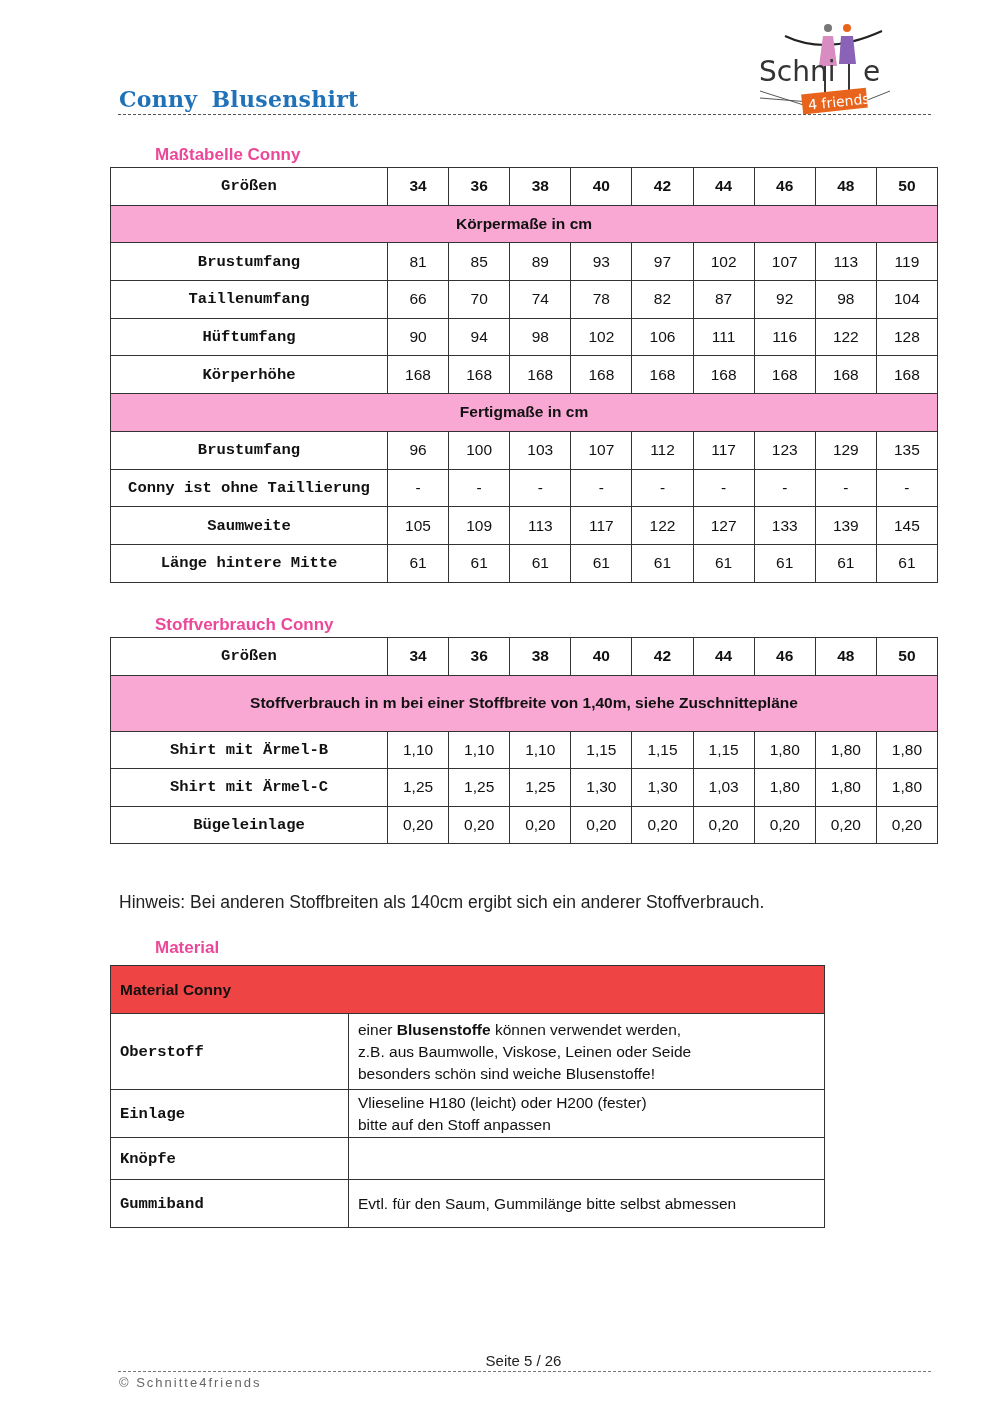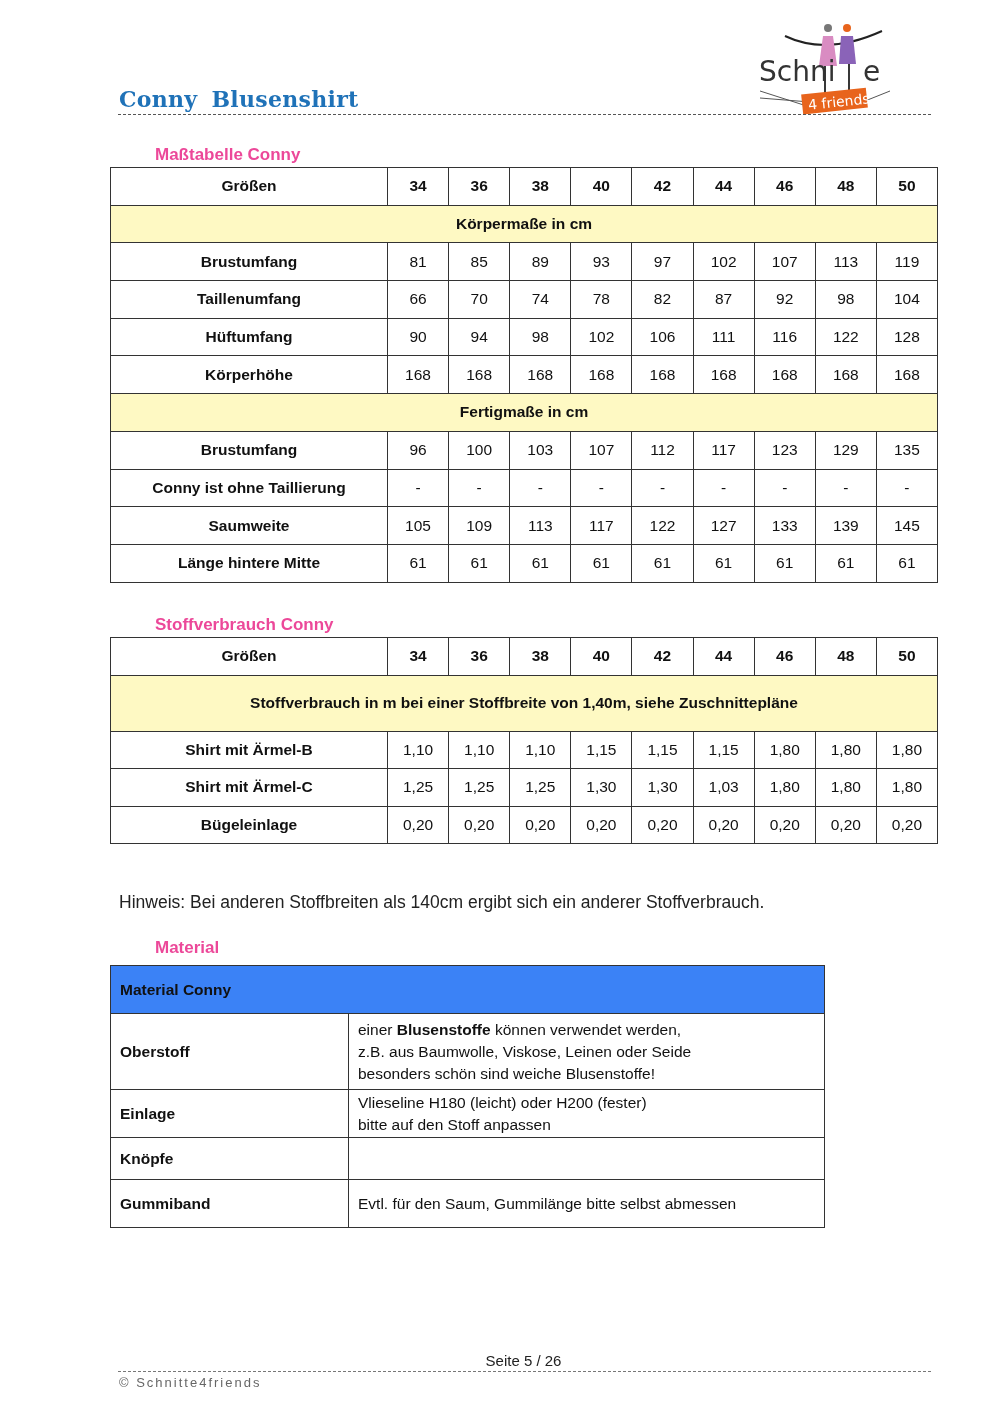--- a/index.html
+++ b/index.html
@@ -9,39 +9,39 @@
     .doc-title { position: absolute; left: 119px; top: 86px; font-family: "DejaVu Serif", serif;
                  font-weight: bold; font-size: 22px; color: #1f72b8; letter-spacing: 0.3px; word-spacing: 6px; }
     .header-rule { position: absolute; left: 118px; top: 114px; width: 813px; height: 0;
                    border-top: 1.5px dashed #555; }
 
     .logo { position: absolute; left: 755px; top: 16px; width: 140px; height: 100px; }
 
     .section-title { position: absolute; left: 119px; font-weight: bold; font-size: 17px; color: #ec4899; margin-left: 36px; }
     .tbl { position: absolute; border-collapse: collapse; font-size: 15.5px; table-layout: fixed; }
     .tbl td { border: 1.4px solid #333; text-align: center; padding: 0; color: #111; }
-    .tbl td.rowlabel { font-weight: bold; }
+    .tbl td.rowlabel { font-weight: bold; font-family: Liberation Mono, monospace; }
     .tbl tr.head td { font-weight: bold; }
-    .tbl tr.band td { background: #fef9c3; font-weight: bold; text-align: center; }
+    .tbl tr.band td { background: #f9a8d4; font-weight: bold; text-align: center; }
 
     #masstabelle { left: 110px; top: 167px; width: 828px; }
     #masstabelle td { height: 36.7px; }
     #masstabelle col.lbl { width: 277px; }
 
     #stoff { left: 110px; top: 637px; width: 828px; }
     #stoff td { height: 36.6px; }
     #stoff col.lbl { width: 277px; }
     #stoff tr.band td { height: 37px; vertical-align: top; padding-top: 18px; }
 
     .hinweis { position: absolute; left: 119px; top: 892px; font-size: 17.5px; color: #222; }
 
     #material { left: 110px; top: 965px; width: 715px; }
     #material td { text-align: left; padding-left: 9px; font-size: 15.5px; }
     #material col.lbl { width: 238px; }
-    #material tr.band td { background: #3b82f6; height: 47px; }
+    #material tr.band td { background: #ef4444; height: 47px; }
     #material td.rowlabel { font-weight: bold; }
     #material td.val { line-height: 22px; }
     #material b { font-weight: bold; }
 
     .page-num { position: absolute; left: 0; width: 1047px; text-align: center; top: 1352px;
                 font-size: 15px; color: #222; }
     .footer-rule { position: absolute; left: 118px; top: 1371px; width: 813px; height: 0;
                    border-top: 1.3px dashed #777; }
     .copyright { position: absolute; left: 119px; top: 1375px; font-size: 13px; color: #666;
                  letter-spacing: 2px; }

